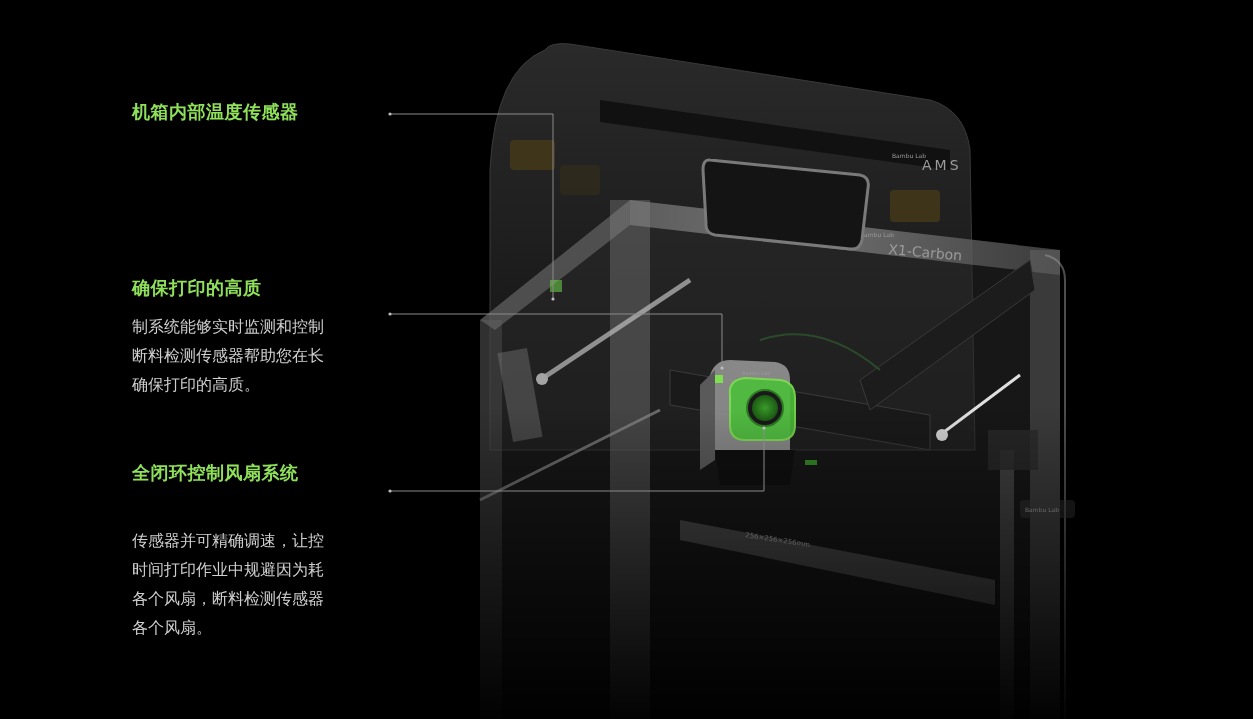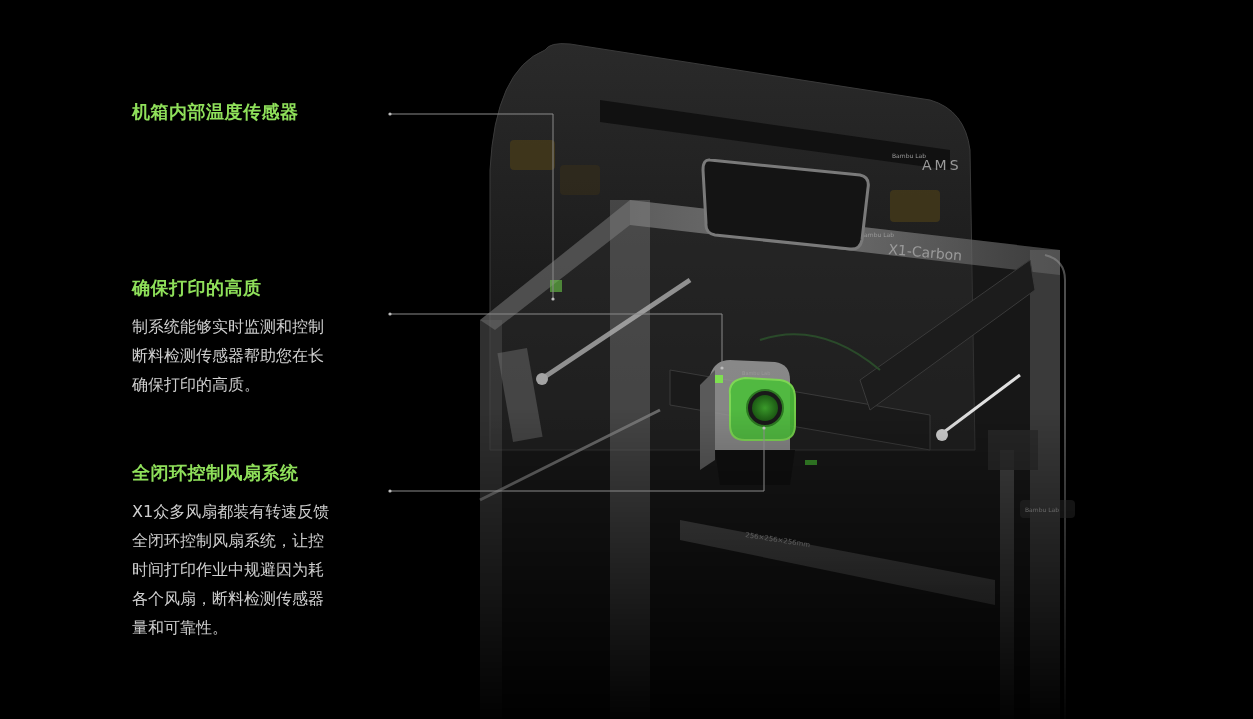--- a/index.html
+++ b/index.html
@@ -194,21 +194,21 @@
     <p>
       <span>制系统能够实时监测和控制</span><br>
       <span>断料检测传感器帮助您在长</span><br>
       <span>确保打印的高质。</span>
     </p>
   </div>
 
   <div class="feature f3">
     <h2>全闭环控制风扇系统</h2>
     <p>
-      <span>X1众多风扇都装有转速反馈</span><br>
-      <span>全闭环控制风扇系统，让控</span><br>
+      <br>
+      <span>传感器并可精确调速，让控</span><br>
       <span>时间打印作业中规避因为耗</span><br>
       <span>各个风扇，断料检测传感器</span><br>
-      <span>量和可靠性。</span>
+      <span>各个风扇。</span>
     </p>
   </div>
 
 </div>
 
 </body></html>

